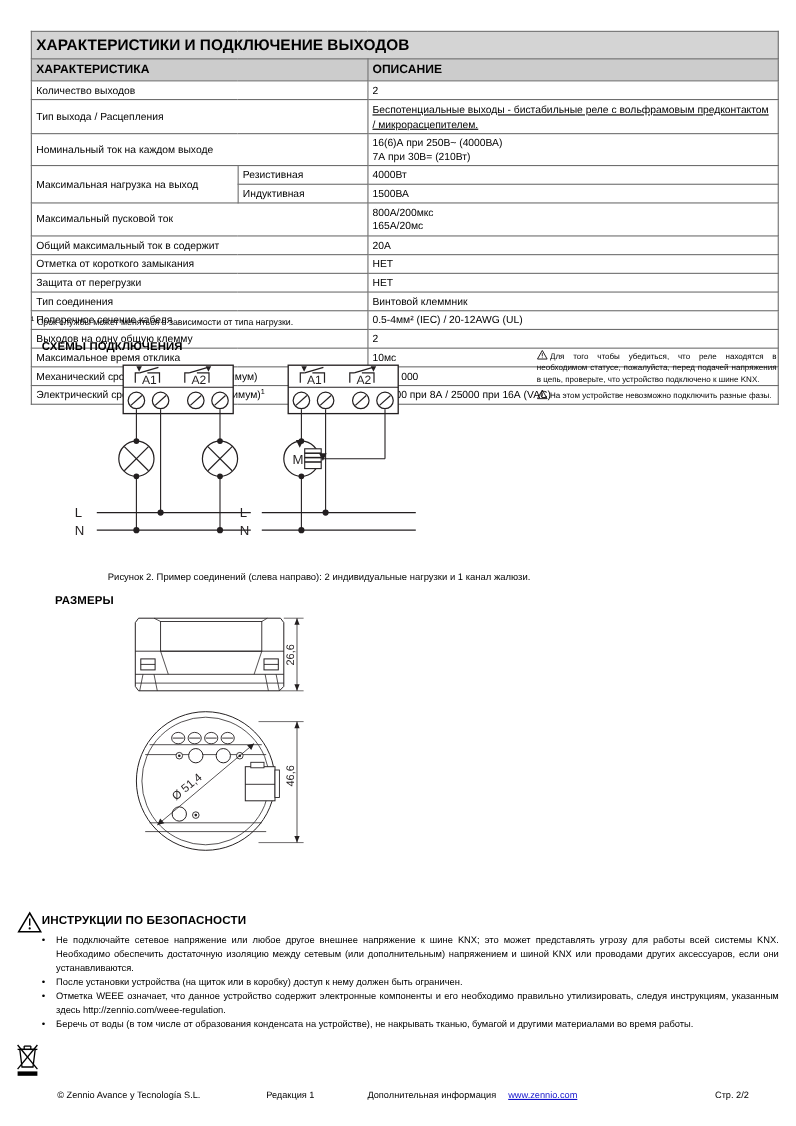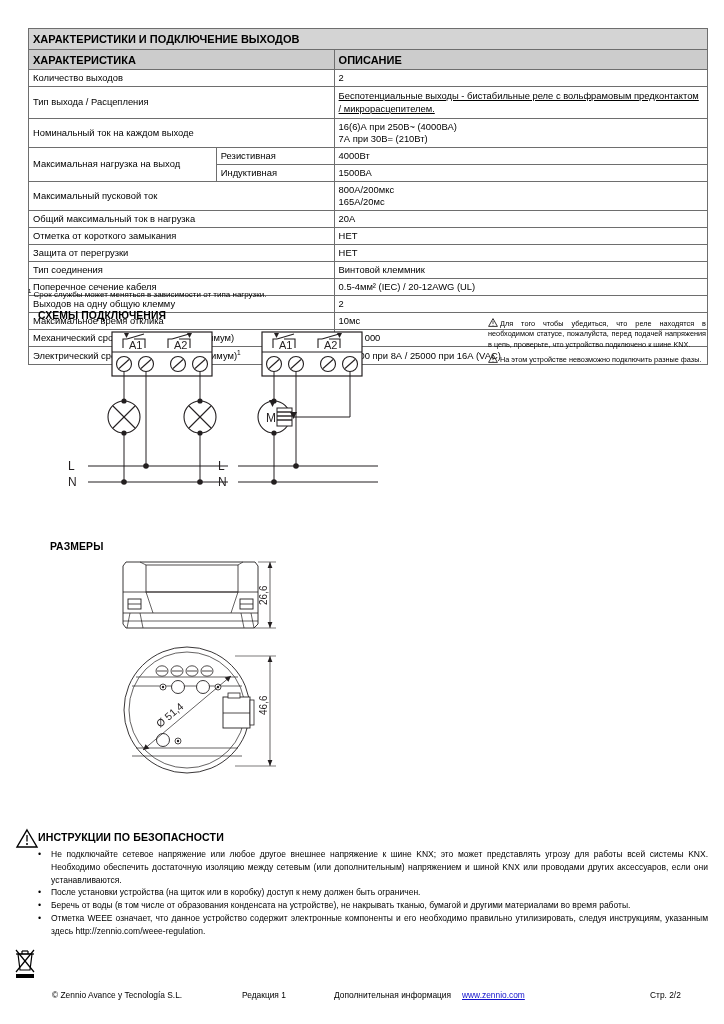--- a/index.html
+++ b/index.html
@@ -24,21 +24,21 @@
   .spec-table td, .spec-table th {
     border: 0.9px solid #6e6e6e;
     padding: 2px 4px 2px 4px;
     vertical-align: middle;
     text-align: left;
     font-weight: normal;
   }
   .tbl-title td {
     background: #d4d4d4;
     font-weight: bold;
-    font-size: 11px;
+    font-size: 14px;
     padding: 3px 4px;
   }
   .tbl-head td {
     background: #cccccc;
     font-weight: bold;
     font-size: 11px;
     padding: 2.5px 4px;
   }
   .c-char { width: 188px; }
   .c-sub  { width: 118px; }
@@ -148,21 +148,21 @@
 
     <tr>
       <td class="c-char" colspan="2">Максимальный пусковой ток</td>
       <td class="c-desc">
         <div>800А/200мкс</div>
         <div>165А/20мс</div>
       </td>
     </tr>
 
     <tr>
-      <td class="c-char" colspan="2">Общий максимальный ток в нагрузка</td>
+      <td class="c-char" colspan="2">Общий максимальный ток в содержит</td>
       <td class="c-desc">20А</td>
     </tr>
     <tr>
       <td class="c-char" colspan="2">Отметка от короткого замыкания</td>
       <td class="c-desc">НЕТ</td>
     </tr>
     <tr>
       <td class="c-char" colspan="2">Защита от перегрузки</td>
       <td class="c-desc">НЕТ</td>
     </tr>
@@ -350,20 +350,21 @@
       <span class="warn-inline">
         <svg width="10" height="9" viewBox="0 0 10 9">
             <polygon points="5,0.6 9.4,8.4 0.6,8.4" fill="none" stroke="#231f20" stroke-width="0.9"></polygon>
             <line x1="5" y1="3" x2="5" y2="6" stroke="#231f20" stroke-width="0.8"></line>
             <circle cx="5" cy="7.2" r="0.45" fill="#231f20"></circle>
           </svg>
       </span><span>На этом устройстве невозможно подключить разные фазы.</span>
     </div>
   </div>
 
+  <div class="fig-cap">Рисунок 2. Пример соединений (слева направо): 2 индивидуальные нагрузки и 1 канал жалюзи.</div>
 
   <div class="dims">
     <svg width="300" height="232" viewBox="0 0 300 232">
       <g fill="none" stroke="#231f20" stroke-width="0.8">
 
         <g>
 
           <path d="M26 4 L155 4 L158 8 L158 66 L154 70 L26 70 L23 66 L23 8 Z" fill="#ffffff" stroke="#231f20" stroke-width="0.9"></path>
 
           <rect x="46" y="7" width="92" height="27" fill="#ffffff" stroke="#231f20" stroke-width="0.8"></rect>
@@ -482,22 +483,22 @@
         <line x1="21" y1="4" x2="3" y2="26"></line>
       </g>
       <rect x="3" y="28" width="18" height="4" fill="#000000"></rect>
     </svg>
   </div>
 
   <div class="bullets">
     <ul>
       <li>Не подключайте сетевое напряжение или любое другое внешнее напряжение к шине KNX; это может представлять угрозу для работы всей системы KNX. Необходимо обеспечить достаточную изоляцию между сетевым (или дополнительным) напряжением и шиной KNX или проводами других аксессуаров, если они устанавливаются.</li>
       <li>После установки устройства (на щиток или в коробку) доступ к нему должен быть ограничен.</li>
+      <li>Отметка WEEE означает, что данное устройство содержит электронные компоненты и его необходимо правильно утилизировать, следуя инструкциям, указанным здесь http://zennio.com/weee-regulation.</li>
       <li>Беречь от воды (в том числе от образования конденсата на устройстве), не накрывать тканью, бумагой и другими материалами во время работы.</li>
-      <li>Отметка WEEE означает, что данное устройство содержит электронные компоненты и его необходимо правильно утилизировать, следуя инструкциям, указанным здесь http://zennio.com/weee-regulation.</li>
     </ul>
   </div>
 
   <div class="footer">
     <span id="f-copy">© Zennio Avance y Tecnología S.L.</span>
     <span id="f-rev">Редакция 1</span>
     <span id="f-more">Дополнительная информация</span>
     <span id="f-link">www.zennio.com</span>
     <span id="f-page">Стр. 2/2</span>
   </div>

